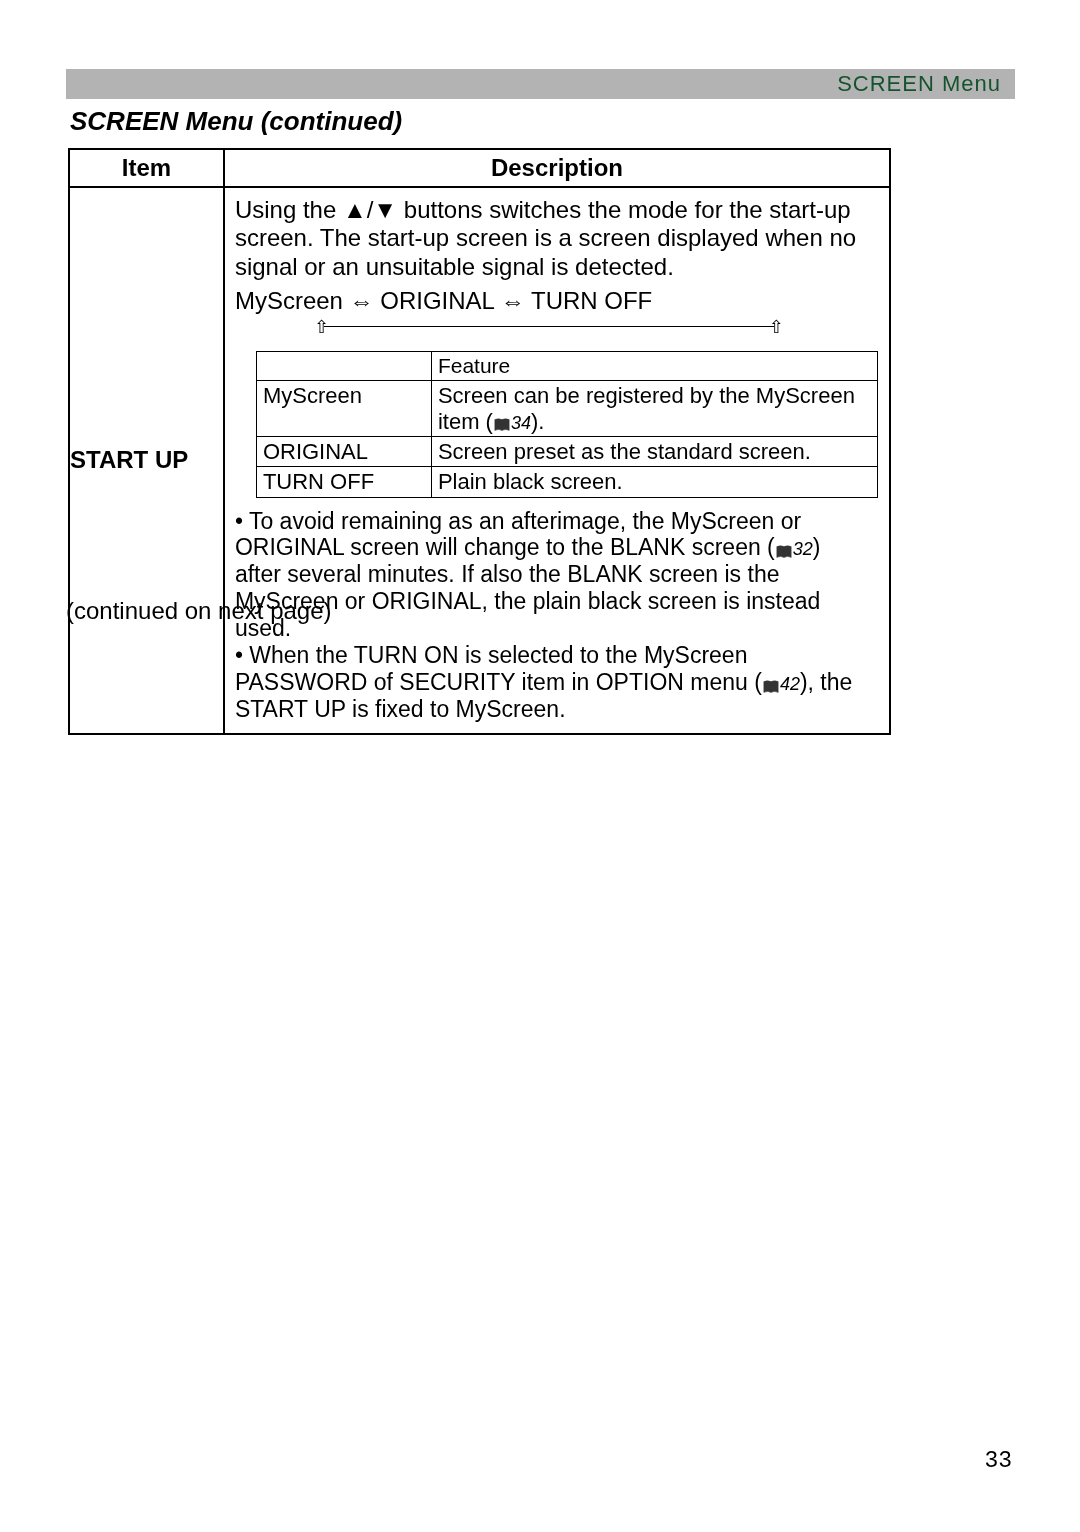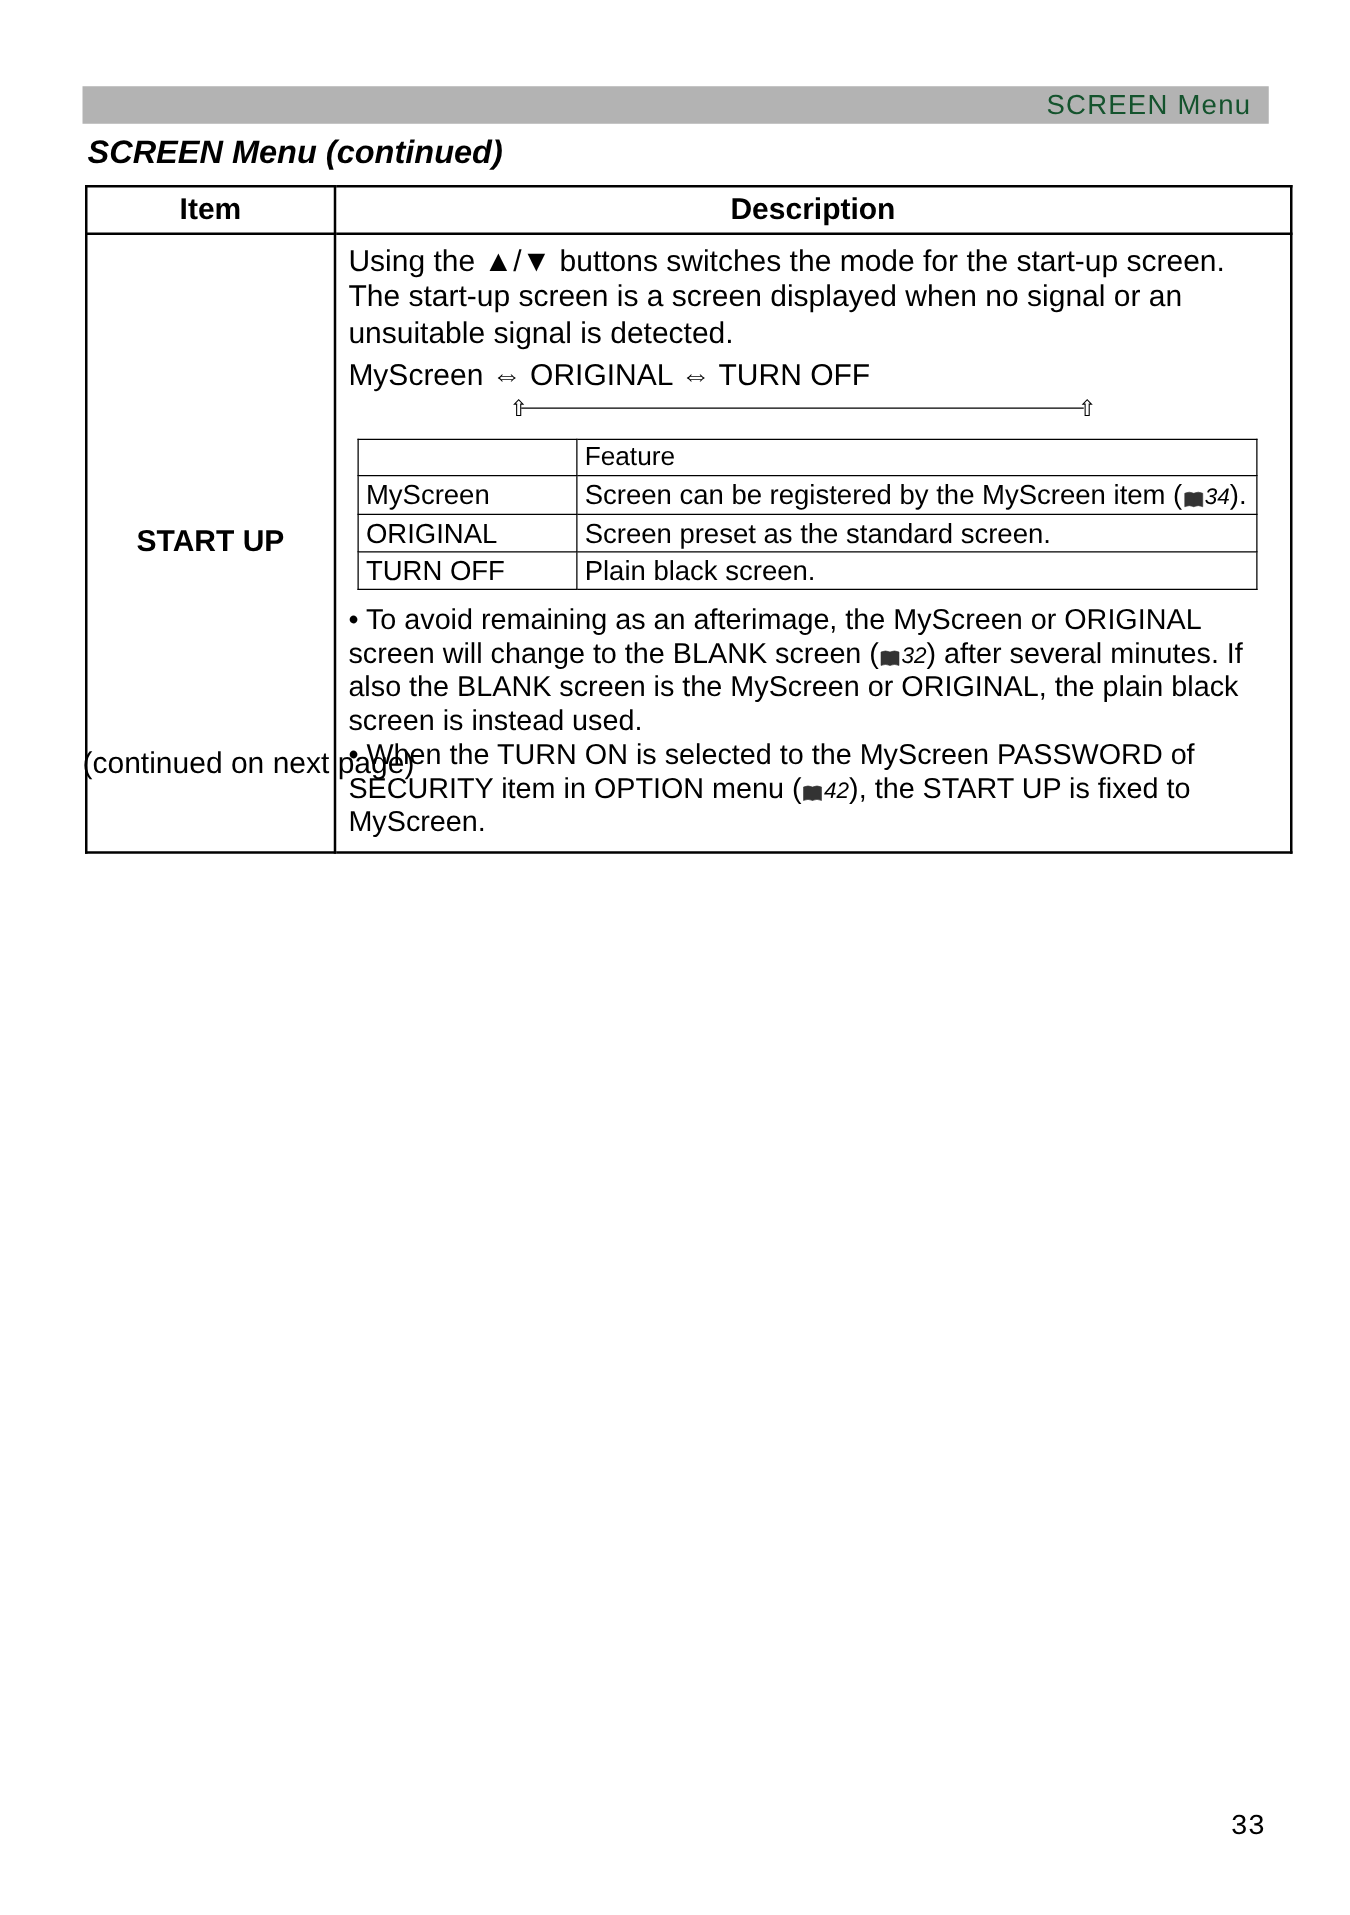--- a/index.html
+++ b/index.html
@@ -37,40 +37,40 @@
       top: 106px;
       left: 70px;
       font-size: 26px;
       font-style: italic;
       font-weight: bold;
     }
     .main-table {
       position: absolute;
       top: 148px;
       left: 68px;
-      width: 966px;
+      width: 823px;
       border-collapse: collapse;
       border: 2px solid #000;
     }
     .main-table th {
       border: 2px solid #000;
       font-size: 24px;
       font-weight: bold;
       padding: 4px 0;
       text-align: center;
     }
     .main-table .col-item {
       width: 195px;
     }
     .main-table .col-desc {
       width: 751px;
     }
     .main-table td.item-cell {
       border: 2px solid #000;
-      text-align: center;
+      text-align: left;
       vertical-align: middle;
       font-size: 24px;
       font-weight: bold;
       margin-top: 32px;
     }
     .main-table td.desc-cell {
       border: 2px solid #000;
       padding: 8px 26px 10px 10px;
       font-size: 24px;
       vertical-align: top;
@@ -107,21 +107,21 @@
       position: absolute;
       left: 10px;
       right: 10px;
       top: 9px;
       height: 1px;
       background: #000;
     }
     .inner-table {
       border-collapse: collapse;
       width: 99%;
-      margin-left: 7px;
+      margin-left: 21px;
       margin-top: 2px;
       margin-bottom: 10px;
       font-size: 22px;
     }
     .inner-table td {
       border: 1px solid #000;
       padding: 2px 6px;
       vertical-align: top;
       line-height: 1.15;
     }

